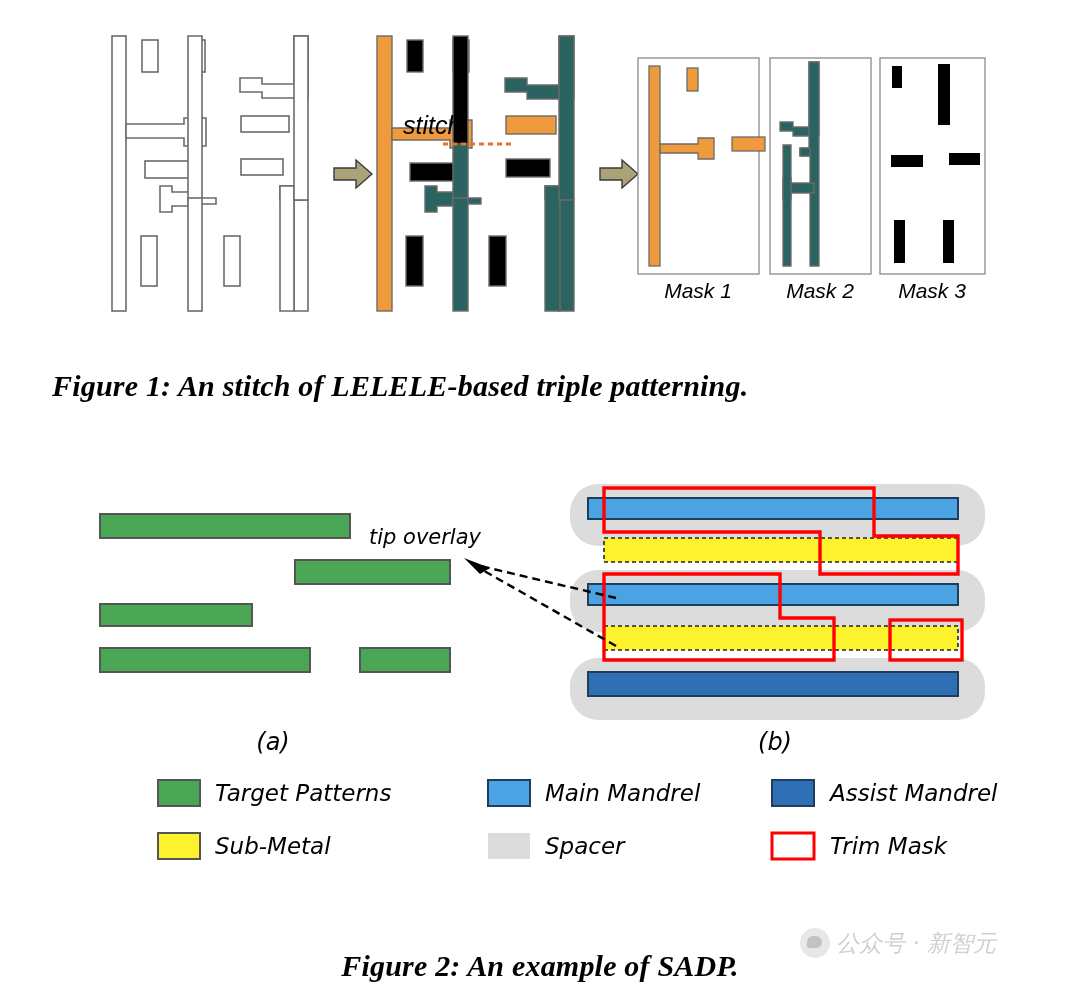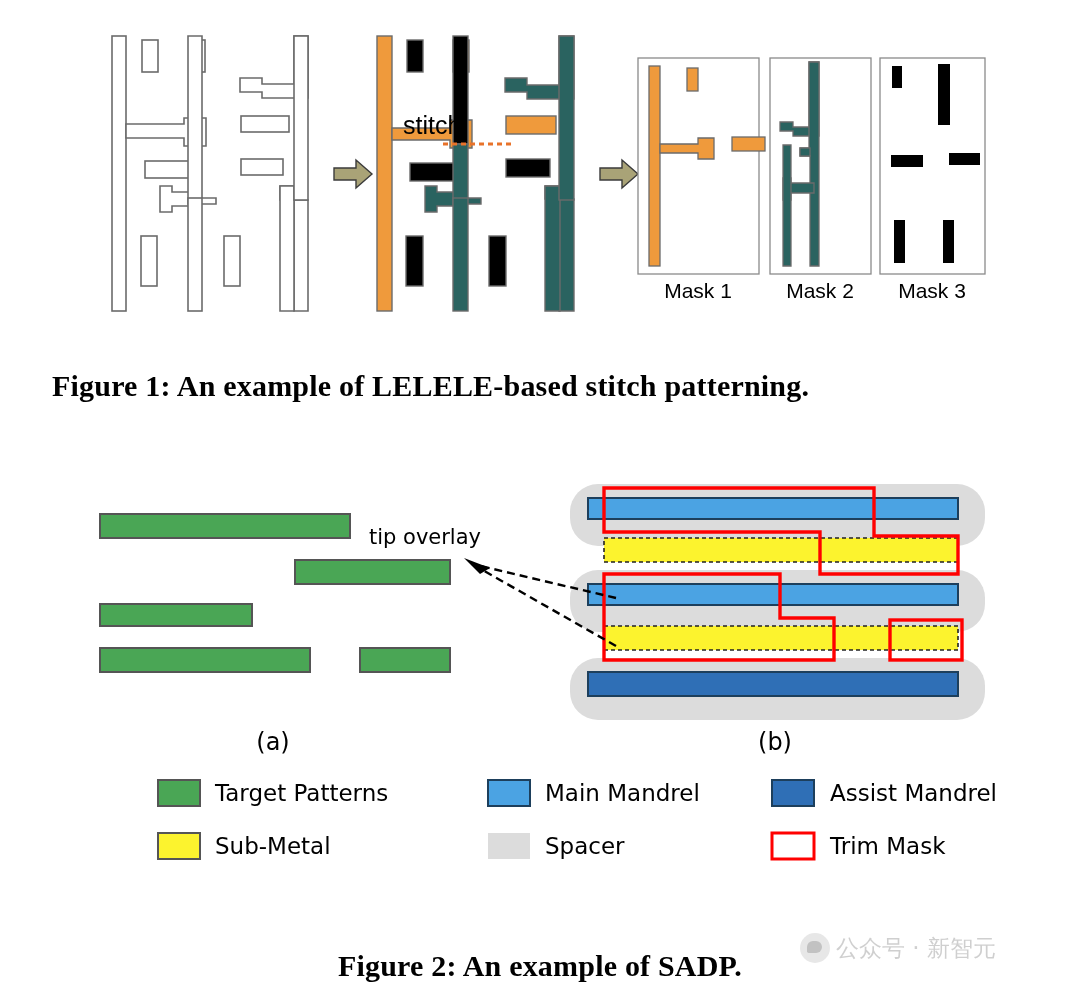--- a/index.html
+++ b/index.html
@@ -12,20 +12,21 @@
     height: 989px;
     position: relative;
     font-family: "Liberation Sans", sans-serif;
     overflow: hidden;
   }
   #page {
     position: absolute;
     left: 0; top: 0;
     width: 1080px;
     height: 989px;
+    font-style: italic;
   }
   .fig {
     position: absolute;
   }
   .caption {
     position: absolute;
     font-family: "Liberation Serif", serif;
     font-weight: bold;
     color: #000;
     letter-spacing: 0.2px;
@@ -61,21 +62,20 @@
   }
   svg { display:block; }
 
   .watermark {
     position: absolute;
     left: 800px;
     top: 928px;
     width: 240px;
     height: 40px;
     display: flex;
-    align-items: center;
     gap: 6px;
     opacity: 0.62;
     pointer-events: none;
   }
   .watermark .wm-logo {
     width: 30px;
     height: 30px;
     border-radius: 50%;
     background: #d9d9d9;
     position: relative;
@@ -212,21 +212,21 @@
           <rect x="843" y="192" width="11" height="43"></rect>
         </g>
       </g>
 
       <text x="598" y="270" text-anchor="middle" font-family="Liberation Sans, sans-serif" font-size="21" fill="#000000">Mask 1</text>
       <text x="720" y="270" text-anchor="middle" font-family="Liberation Sans, sans-serif" font-size="21" fill="#000000">Mask 2</text>
       <text x="832" y="270" text-anchor="middle" font-family="Liberation Sans, sans-serif" font-size="21" fill="#000000">Mask 3</text>
     </svg>
   </div>
 
-  <div id="fig1-caption" class="caption">Figure 1: An example of LELELE-based stitch patterning.</div>
+  <div id="fig1-caption" class="caption">Figure 1: An stitch of LELELE-based triple patterning.</div>
 
   <div id="fig2" class="fig">
     <svg width="960" height="410" viewBox="0 0 960 410" xmlns="http://www.w3.org/2000/svg">
 
       <g fill="#4aa655" stroke="#555555" stroke-width="2">
         <rect x="40" y="44" width="250" height="24"></rect>
         <rect x="235" y="90" width="155" height="24"></rect>
         <rect x="40" y="134" width="152" height="22"></rect>
         <rect x="40" y="178" width="210" height="24"></rect>
         <rect x="300" y="178" width="90" height="24"></rect>

